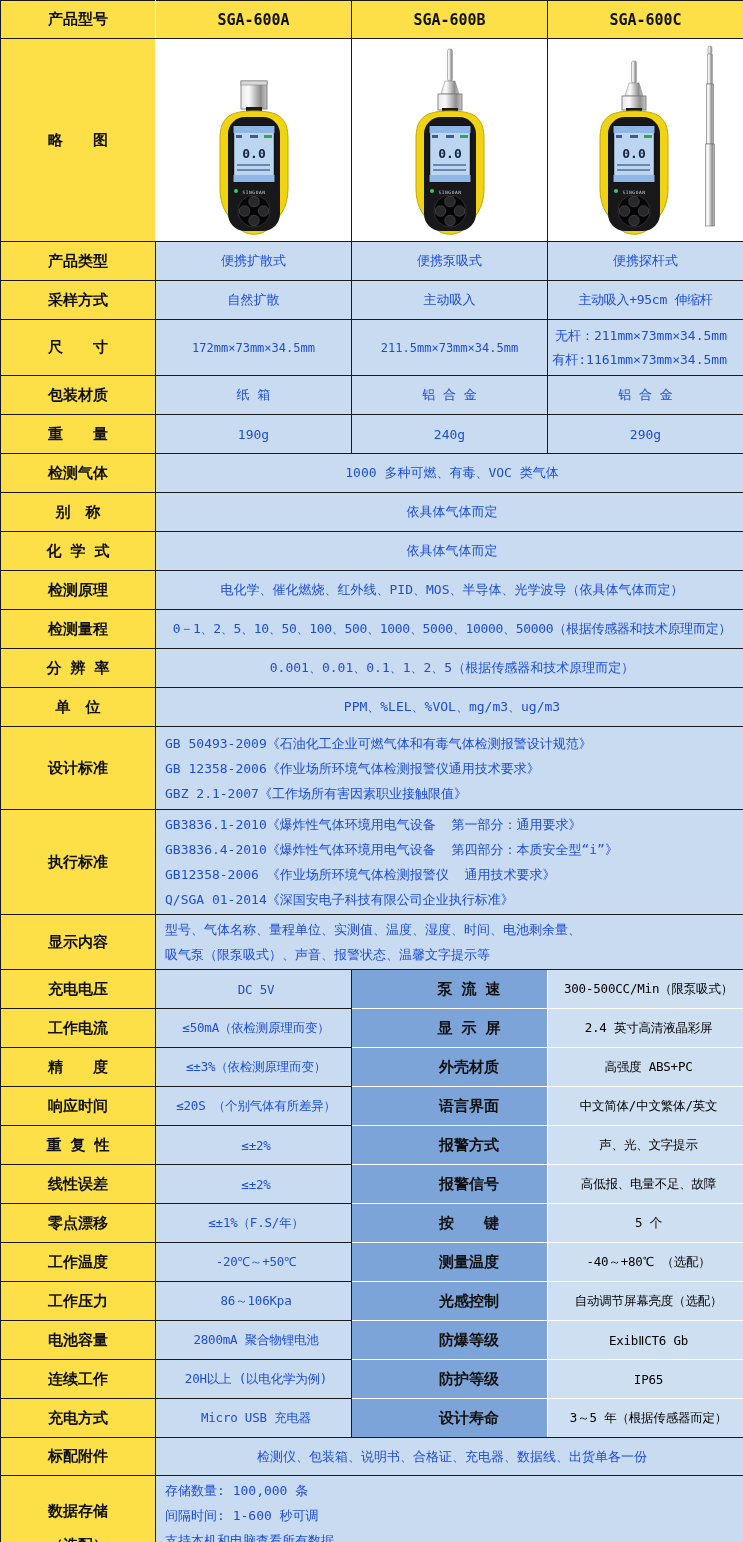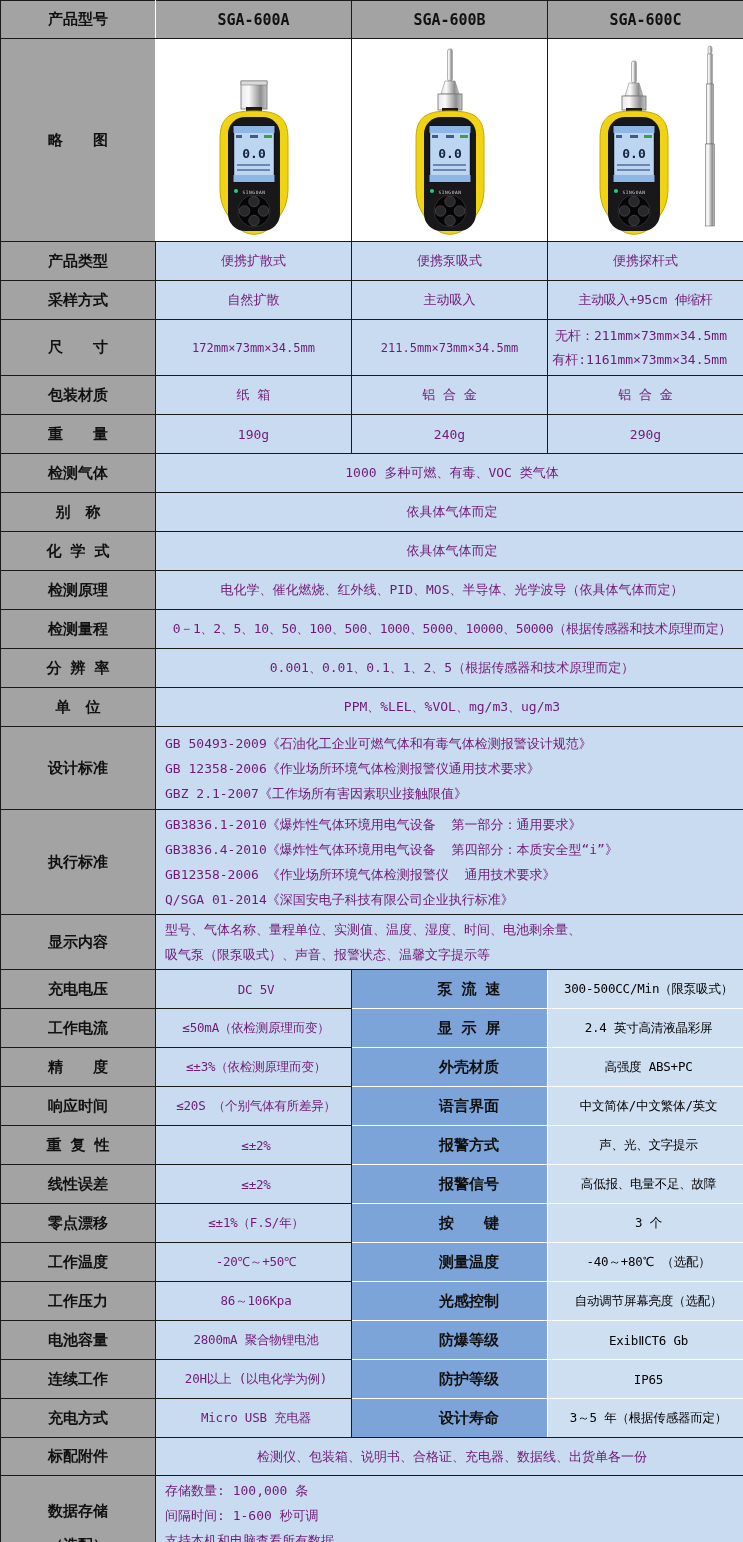--- a/index.html
+++ b/index.html
@@ -1,23 +1,23 @@
 <!DOCTYPE html>
 <html><head>
 <meta charset="utf-8">
 <style>
   html,body{margin:0;padding:0;background:#ffffff;}
   body{width:743px;font-family:"DejaVu Sans Mono","Liberation Mono",monospace;}
   table{border-collapse:collapse;table-layout:fixed;width:743px;}
   td{border:1px solid #1a1a1a;height:36px;overflow:hidden;vertical-align:middle;}
   
-  .lbl{background:#a3a3a3;font-weight:bold;font-size:15px;text-align:center;color:#111;}
+  .lbl{background:#fde047;font-weight:bold;font-size:15px;text-align:center;color:#111;}
   .lbl2{white-space:pre-line;line-height:34px;}
   
-  .val{background:#c9dbf0;font-size:13px;color:#701a75;}
+  .val{background:#c9dbf0;font-size:13px;color:#1d4ed8;}
   .c{text-align:center;}
   .l{text-align:center;padding:0 4px 0 9px;}
   .ml{white-space:pre-wrap;line-height:25px;padding:2px 4px 2px 9px;}
   .tight{letter-spacing:-0.3px;white-space:nowrap;}
   .dims{font-size:12px;}
   .dims-c{font-size:13px;text-align:right;padding:0 16px 0 4px;white-space:pre-line;line-height:24px;}
   
   .mh{background:#7da4d8;font-weight:bold;font-size:15px;text-align:center;color:#111;
       border-top-color:#fff;border-bottom-color:#fff;border-right-color:#fff;padding-left:40px;}
   .rv{background:#cfdff2;font-size:12.5px;text-align:center;padding:0 2px 0 8px;
@@ -278,21 +278,21 @@
 <tr>
   <td class="lbl">线性误差</td>
   <td class="val l lv">≤±2%</td>
   <td class="mh">报警信号</td>
   <td class="rv">高低报、电量不足、故障</td>
 </tr>
 <tr>
   <td class="lbl">零点漂移</td>
   <td class="val l lv">≤±1%（F.S/年）</td>
   <td class="mh">按　　键</td>
-  <td class="rv">3 个</td>
+  <td class="rv">5 个</td>
 </tr>
 <tr>
   <td class="lbl">工作温度</td>
   <td class="val l lv">-20℃～+50℃</td>
   <td class="mh">测量温度</td>
   <td class="rv">-40～+80℃ （选配）</td>
 </tr>
 <tr>
   <td class="lbl">工作压力</td>
   <td class="val l lv">86～106Kpa</td>

